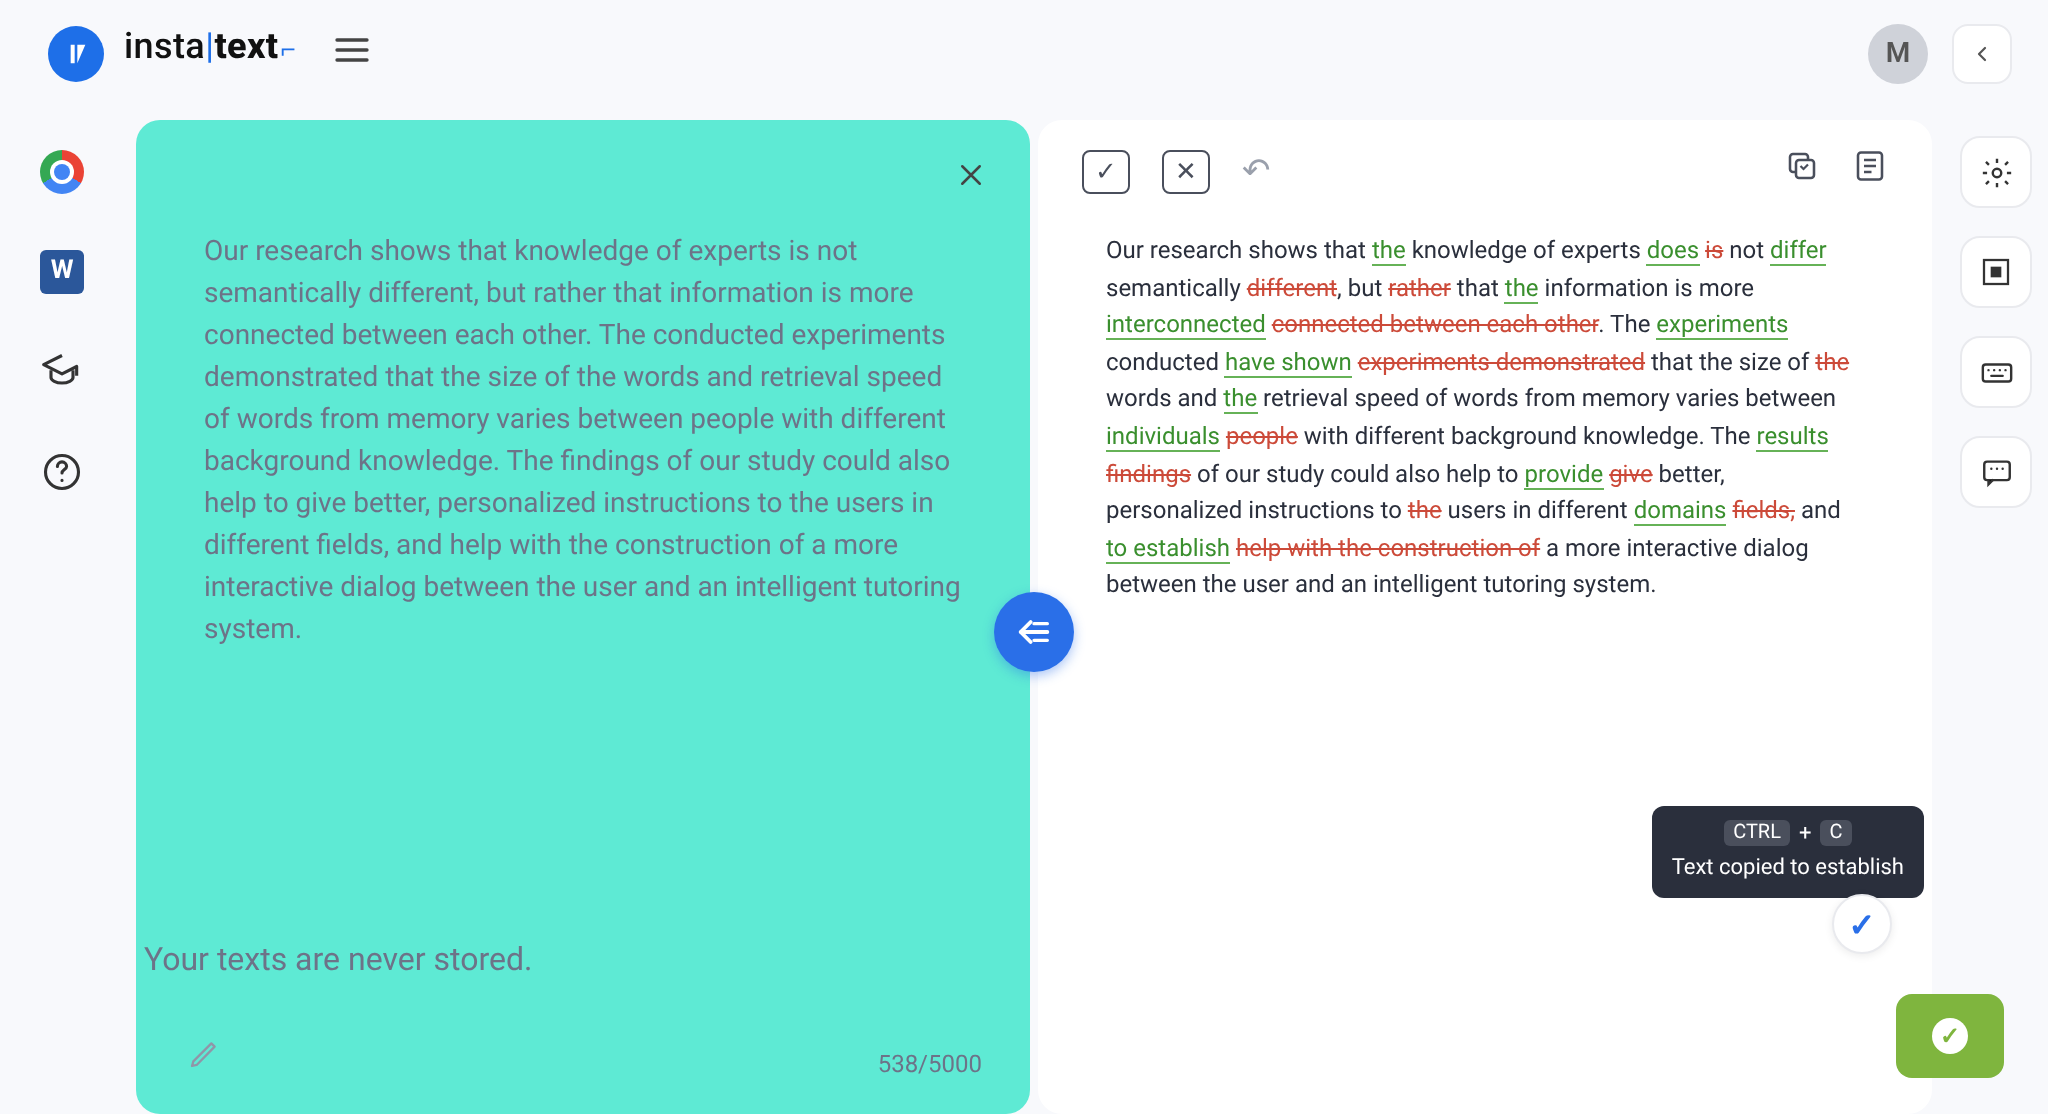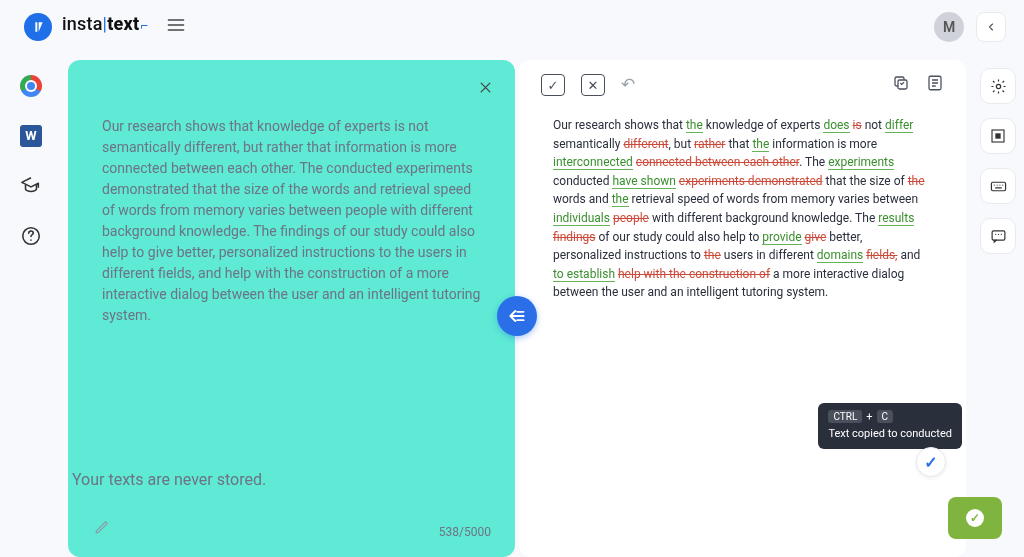--- a/index.html
+++ b/index.html
@@ -130,21 +130,21 @@
     
     .toast {
       position:absolute; right:22px; bottom:18px;
       background:#7fb53e; color:#fff; padding:12px 18px; border-radius:8px;
       display:flex; align-items:center; gap:10px; font-size:13px;
     }
     .toast .chk { width:18px;height:18px;border-radius:50%;background:#fff;color:#7fb53e;display:flex;align-items:center;justify-content:center;font-size:12px;font-weight:bold;}
     .tooltip {
       position:absolute; right:62px; bottom:108px;
       background:#2a2f3c; color:#fff; padding:7px 10px 9px 10px; border-radius:6px;
-      font-size:11px; display:flex; flex-direction:column; align-items:flex-start; gap:4px;
+      font-size:11px; display:flex; flex-direction:column; align-items:center; gap:4px;
     }
     .kbd-row { display:flex; gap:4px; align-items:center; }
     .kbd { background:#4a4f5c; padding:1px 5px; border-radius:3px; font-size:10px; }
     .copy-check {
       position:absolute; right:78px; bottom:80px; width:30px;height:30px;border-radius:50%;
       background:#fff; border:1px solid #e9eaee; box-shadow:0 1px 4px rgba(0,0,0,0.08);
       display:flex;align-items:center;justify-content:center;color:#2A6FE8;font-weight:bold;
       cursor:pointer;
     }
   </style>
@@ -283,20 +283,20 @@
 </div>
 
 <div class="footer-note">Your texts are never stored.</div>
 
 <div class="tooltip">
   <div class="kbd-row">
     <span class="kbd">CTRL</span>
     <span>+</span>
     <span class="kbd">C</span>
   </div>
-  <div>Text copied to conducted</div>
+  <div>Text copied to establish</div>
 </div>
 
 <div class="copy-check">✓</div>
 
 <div class="toast">
   <div class="chk">✓</div>
 </div>
 
 </body></html>

